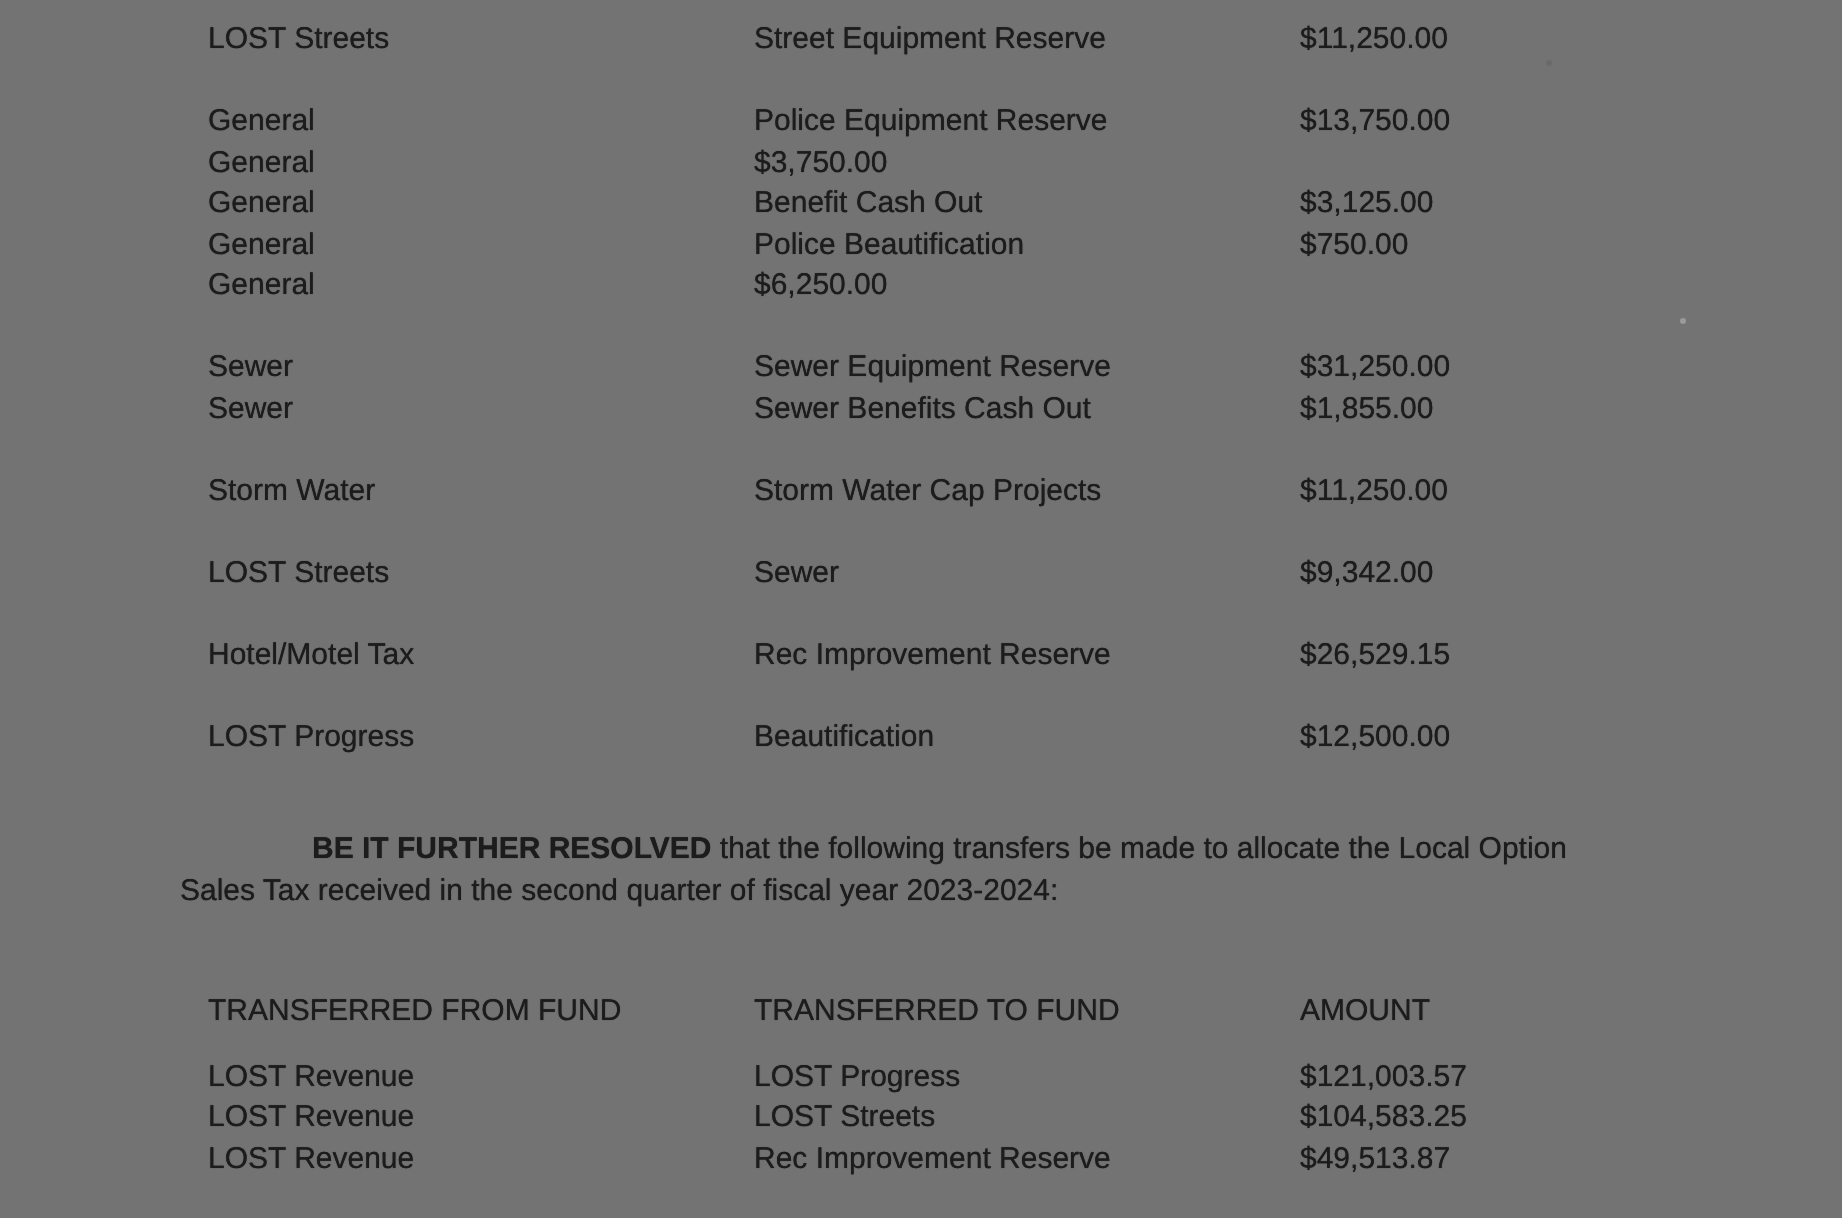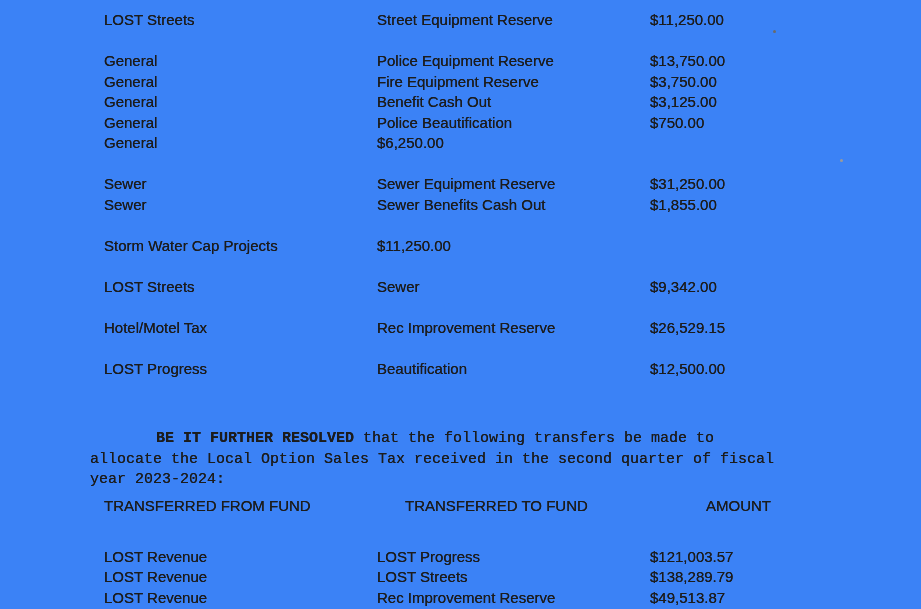--- a/index.html
+++ b/index.html
@@ -1,37 +1,37 @@
 <!DOCTYPE html>
 <html><head>
 <meta charset="utf-8">
 <style>
   html,body{margin:0;padding:0;background:#ffffff;}
   .page{
     position:relative;
     width:921px;height:609px;
-    background:#3b82f6;
+    background:#737373;
     color:#1c1c1c;
     font-family:"Liberation Sans", sans-serif;
     font-size:15px;
     overflow:hidden;
     text-shadow:0 0 0.4px currentColor; 
   }
   .tbl{position:absolute;left:104px;}
   #table1{top:10px;}
   #table2{top:496px;}
   .row{display:flex;height:20.5px;line-height:20.5px;white-space:nowrap;}
   .c1{flex:none;width:273px;}
   .c2{flex:none;width:273px;}
   .c3{flex:none;text-align:right;}
   .group + .group{margin-top:20.5px;}
-  .hdr-row{margin-bottom:30px;gap:28px;}
+  .hdr-row{margin-bottom:12px;}
   .para{
-    position:absolute;left:90px;top:414px;width:702px;
-    line-height:20.5px;text-indent:66px;font-family:Liberation Mono, monospace;
+    position:absolute;left:90px;top:400px;width:702px;
+    line-height:20.5px;text-indent:66px;
   }
   .speck{position:absolute;border-radius:50%;background:#6a6a6a;}
   #speck1{left:773px;top:30px;width:3px;height:3px;}
   #speck2{left:840px;top:159px;width:3px;height:3px;background:#9a9a9a;}
 </style>
 </head>
 <body>
 
 <div class="page">
 
@@ -46,21 +46,20 @@
     </div>
 
     <div class="group">
       <div class="row">
         <span class="c1">General</span>
         <span class="c2">Police Equipment Reserve</span>
         <span class="c3">$13,750.00</span>
       </div>
       <div class="row">
         <span class="c1">General</span>
-        <span class="c2">Fire Equipment Reserve</span>
         <span class="c3">$3,750.00</span>
       </div>
       <div class="row">
         <span class="c1">General</span>
         <span class="c2">Benefit Cash Out</span>
         <span class="c3">$3,125.00</span>
       </div>
       <div class="row">
         <span class="c1">General</span>
         <span class="c2">Police Beautification</span>
@@ -80,20 +79,21 @@
       </div>
       <div class="row">
         <span class="c1">Sewer</span>
         <span class="c2">Sewer Benefits Cash Out</span>
         <span class="c3">$1,855.00</span>
       </div>
     </div>
 
     <div class="group">
       <div class="row">
+        <span class="c1">Storm Water</span>
         <span class="c2">Storm Water Cap Projects</span>
         <span class="c3">$11,250.00</span>
       </div>
     </div>
 
     <div class="group">
       <div class="row">
         <span class="c1">LOST Streets</span>
         <span class="c2">Sewer</span>
         <span class="c3">$9,342.00</span>
@@ -127,21 +127,21 @@
       <span class="c3">AMOUNT</span>
     </div>
     <div class="row">
       <span class="c1">LOST Revenue</span>
       <span class="c2">LOST Progress</span>
       <span class="c3">$121,003.57</span>
     </div>
     <div class="row">
       <span class="c1">LOST Revenue</span>
       <span class="c2">LOST Streets</span>
-      <span class="c3">$138,289.79</span>
+      <span class="c3">$104,583.25</span>
     </div>
     <div class="row">
       <span class="c1">LOST Revenue</span>
       <span class="c2">Rec Improvement Reserve</span>
       <span class="c3">$49,513.87</span>
     </div>
   </div>
 
   <span class="speck" id="speck1"></span>
   <span class="speck" id="speck2"></span>

